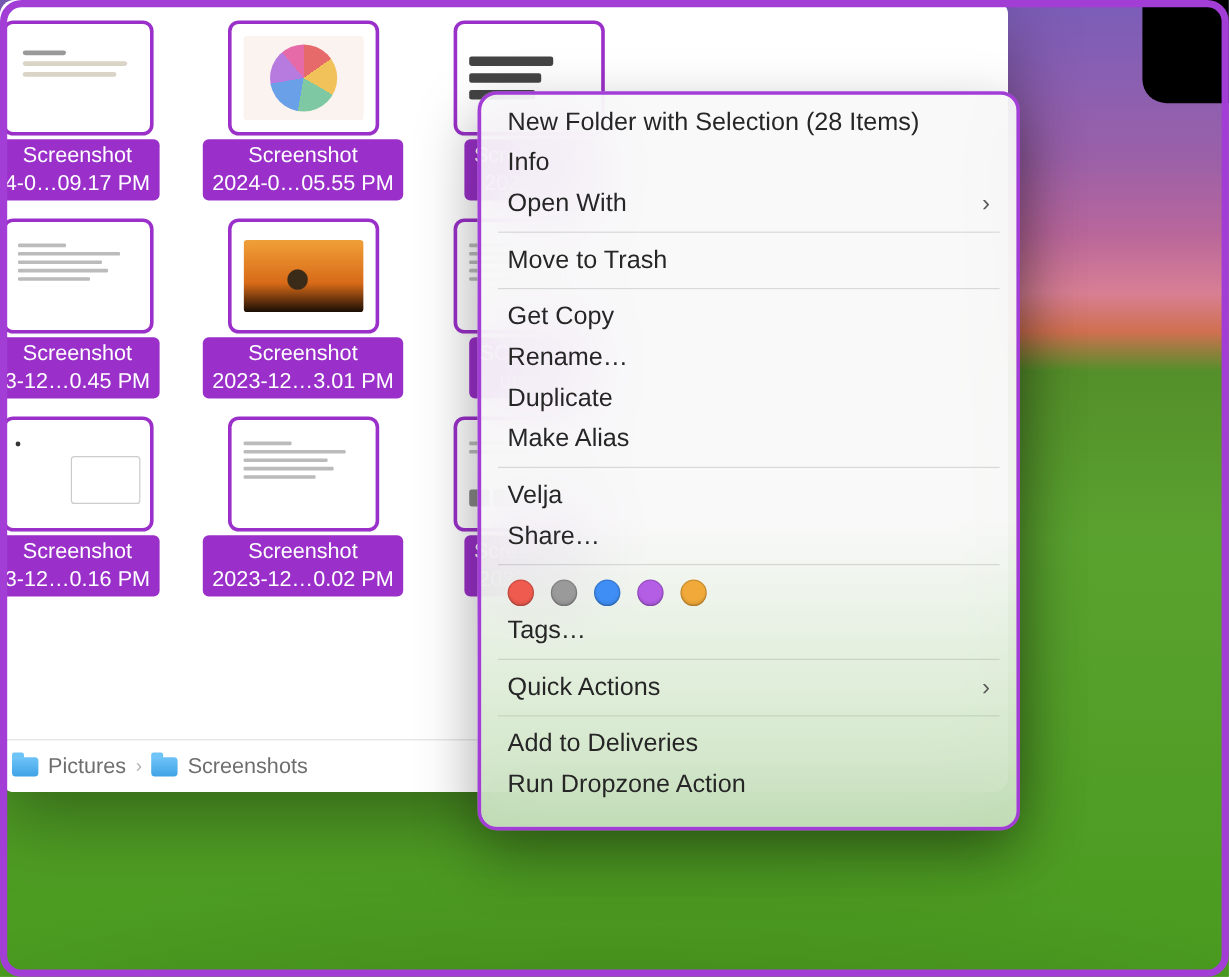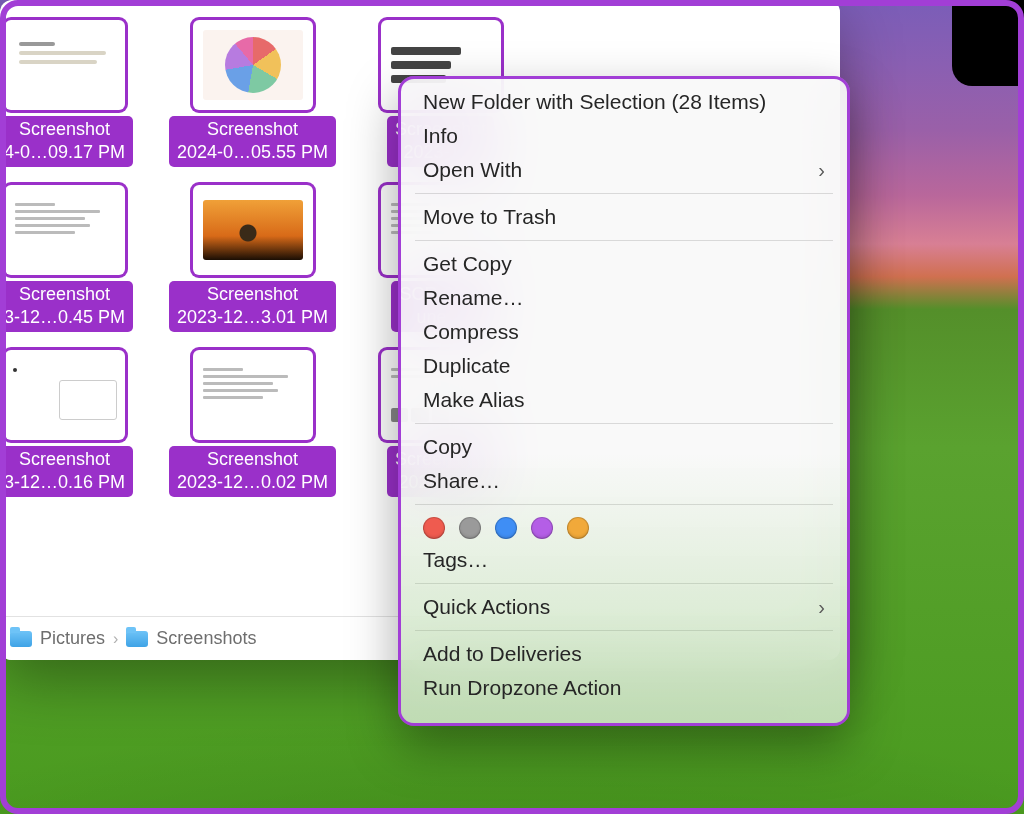--- a/index.html
+++ b/index.html
@@ -286,31 +286,28 @@
       <span>Move to Trash</span>
     </div>
   <div class="menu-sep"></div>
   <div class="menu-item">
       <span>Get Copy</span>
     </div>
   <div class="menu-item">
       <span>Rename…</span>
     </div>
   <div class="menu-item">
-      <span>Compress</span>
-    </div>
-  <div class="menu-item">
       <span>Duplicate</span>
     </div>
   <div class="menu-item">
       <span>Make Alias</span>
     </div>
   <div class="menu-sep"></div>
   <div class="menu-item">
-      <span>Copy</span>
+      <span>Velja</span>
     </div>
   <div class="menu-item">
       <span>Share…</span>
     </div>
   <div class="menu-sep"></div>
   <div class="tag-row" id="tag-row">
       <div class="tag-dot" style="background: rgb(239, 91, 79);"></div>
       <div class="tag-dot" style="background: rgb(154, 154, 154);"></div>
       <div class="tag-dot" style="background: rgb(63, 142, 245);"></div>
       <div class="tag-dot" style="background: rgb(180, 94, 230);"></div>

